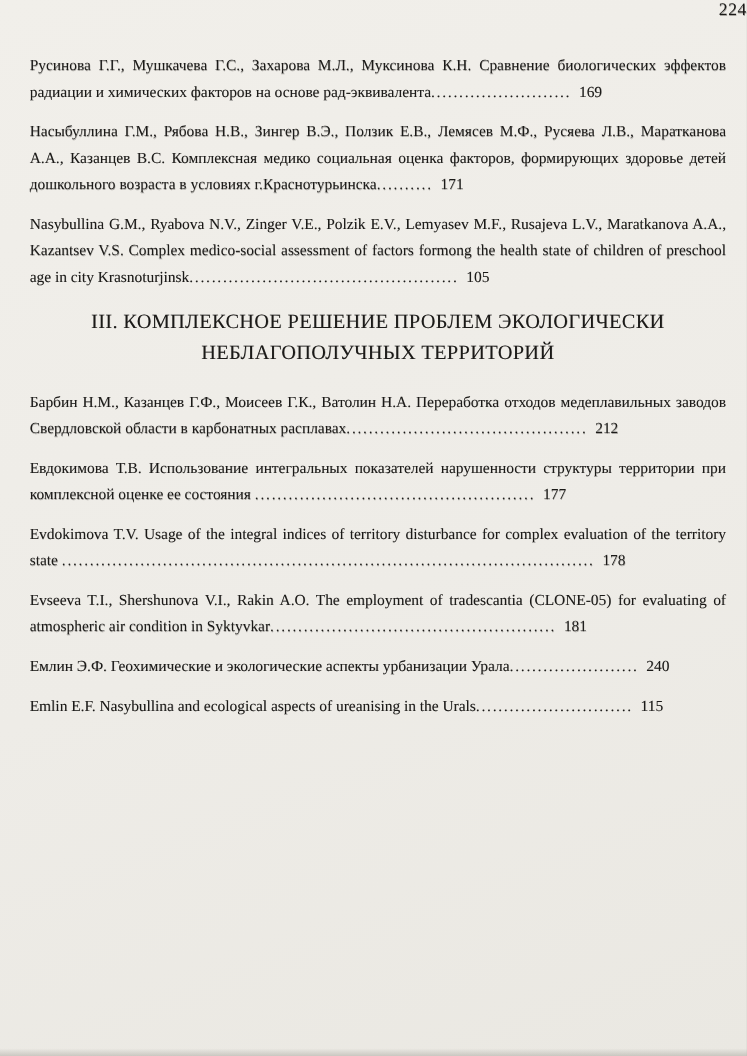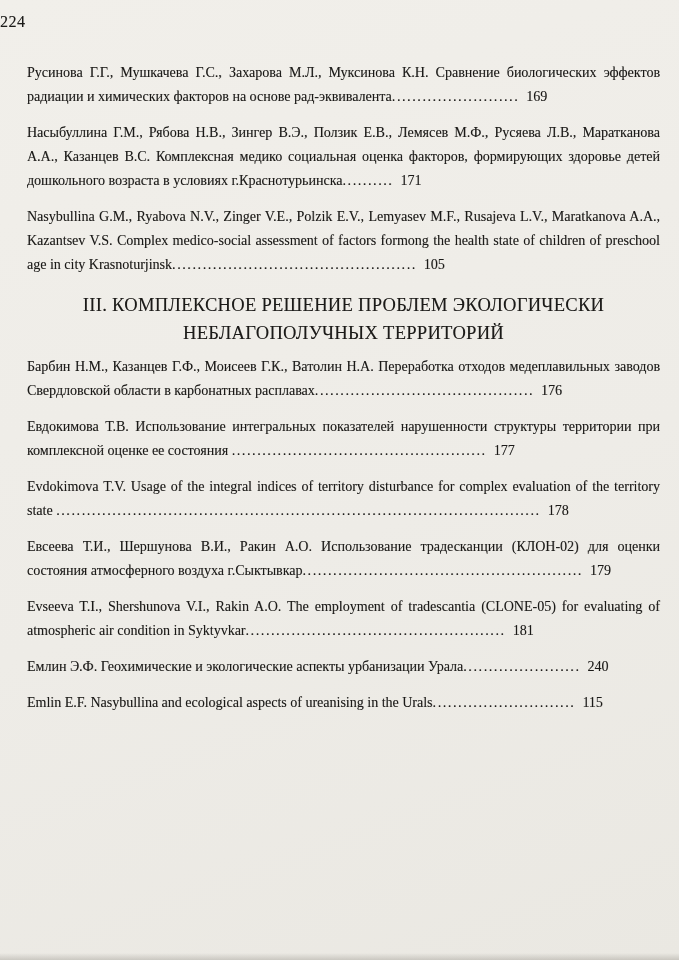--- a/index.html
+++ b/index.html
@@ -16,22 +16,21 @@
     color: #1b1a18;
     text-shadow: 0.3px 0.3px 0 rgba(32,30,26,0.35);
   }
   .page::after {
     content: "";
     position: absolute; left: 0; right: 0; bottom: 0; height: 7px;
     background: linear-gradient(to bottom, rgba(0,0,0,0), rgba(85,80,70,0.22));
     pointer-events: none;
   }
   .folio {
-    padding-top: 12px;
-    text-align: left;
+    text-align: right;
     font-size: 16px;
     line-height: 20px;
     letter-spacing: 0.5px;
   }
   .content {
     margin: 29px 19px 0 27px; 
   }
   .entry {
     margin: 0 0 12px 0;
     font-size: 14px;
@@ -42,21 +41,21 @@
   .entry .leader {
     letter-spacing: 1.6px;
     word-break: break-all;
   }
   .entry .pg {
     padding-left: 7px;
     white-space: nowrap;
   }
   .section-heading {
     max-width: 560px;
-    margin: 14px auto 8px;
+    margin: 14px auto 20px;
     font-size: 18.5px;
     line-height: 28px;
     font-weight: 400;
     text-align: center;
     letter-spacing: 0.3px;
   }
 </style>
 </head>
 <body>
 
@@ -68,28 +67,27 @@
 
     <p class="entry"><span>Русинова Г.Г., Мушкачева Г.С., Захарова М.Л., Муксинова К.Н. Сравнение биологических эффектов радиации и химических факторов на основе рад-эквивалента</span><span class="leader">.........................</span><span class="pg">169</span></p>
 
 
     <p class="entry"><span>Насыбуллина Г.М., Рябова Н.В., Зингер В.Э., Ползик Е.В., Лемясев М.Ф., Русяева Л.В., Маратканова А.А., Казанцев В.С. Комплексная медико социальная оценка факторов, формирующих здоровье детей дошкольного возраста в условиях г.Краснотурьинска</span><span class="leader">..........</span><span class="pg">171</span></p>
 
     <p class="entry"><span>Nasybullina G.M., Ryabova N.V., Zinger V.E., Polzik E.V., Lemyasev M.F., Rusajeva L.V., Maratkanova A.A., Kazantsev V.S. Complex medico-social assessment of factors formong the health state of children of preschool age in city Krasnoturjinsk</span><span class="leader">................................................</span><span class="pg">105</span></p>
 
     <h2 class="section-heading">III. КОМПЛЕКСНОЕ РЕШЕНИЕ ПРОБЛЕМ ЭКОЛОГИЧЕСКИ НЕБЛАГОПОЛУЧНЫХ ТЕРРИТОРИЙ</h2>
 
-    <p class="entry"><span>Барбин Н.М., Казанцев Г.Ф., Моисеев Г.К., Ватолин Н.А. Переработка отходов медеплавильных заводов Свердловской области в карбонатных расплавах</span><span class="leader">...........................................</span><span class="pg">176</span></p>
+    <p class="entry"><span>Барбин Н.М., Казанцев Г.Ф., Моисеев Г.К., Ватолин Н.А. Переработка отходов медеплавильных заводов Свердловской области в карбонатных расплавах</span><span class="leader">...........................................</span><span class="pg">212</span></p>
 
 
     <p class="entry"><span>Евдокимова Т.В. Использование интегральных показателей нарушенности структуры территории при комплексной оценке ее состояния </span><span class="leader">..................................................</span><span class="pg">177</span></p>
 
     <p class="entry"><span>Evdokimova T.V. Usage of the integral indices of territory disturbance for complex evaluation of the territory state </span><span class="leader">...............................................................................................</span><span class="pg">178</span></p>
 
-    <p class="entry"><span>Евсеева Т.И., Шершунова В.И., Ракин А.О. Использование традесканции (КЛОН-02) для оценки состояния атмосферного воздуха г.Сыктывкар</span><span class="leader">.......................................................</span><span class="pg">179</span></p>
 
     <p class="entry"><span>Evseeva T.I., Shershunova V.I., Rakin A.O. The employment of tradescantia (CLONE-05) for evaluating of atmospheric air condition in Syktyvkar</span><span class="leader">...................................................</span><span class="pg">181</span></p>
 
     <p class="entry"><span>Емлин Э.Ф. Геохимические и экологические аспекты урбанизации Урала</span><span class="leader">.......................</span><span class="pg">240</span></p>
 
     <p class="entry"><span>Emlin E.F. Nasybullina and ecological aspects of ureanising in the Urals</span><span class="leader">............................</span><span class="pg">115</span></p>
 
   </div>
 </div>
 

